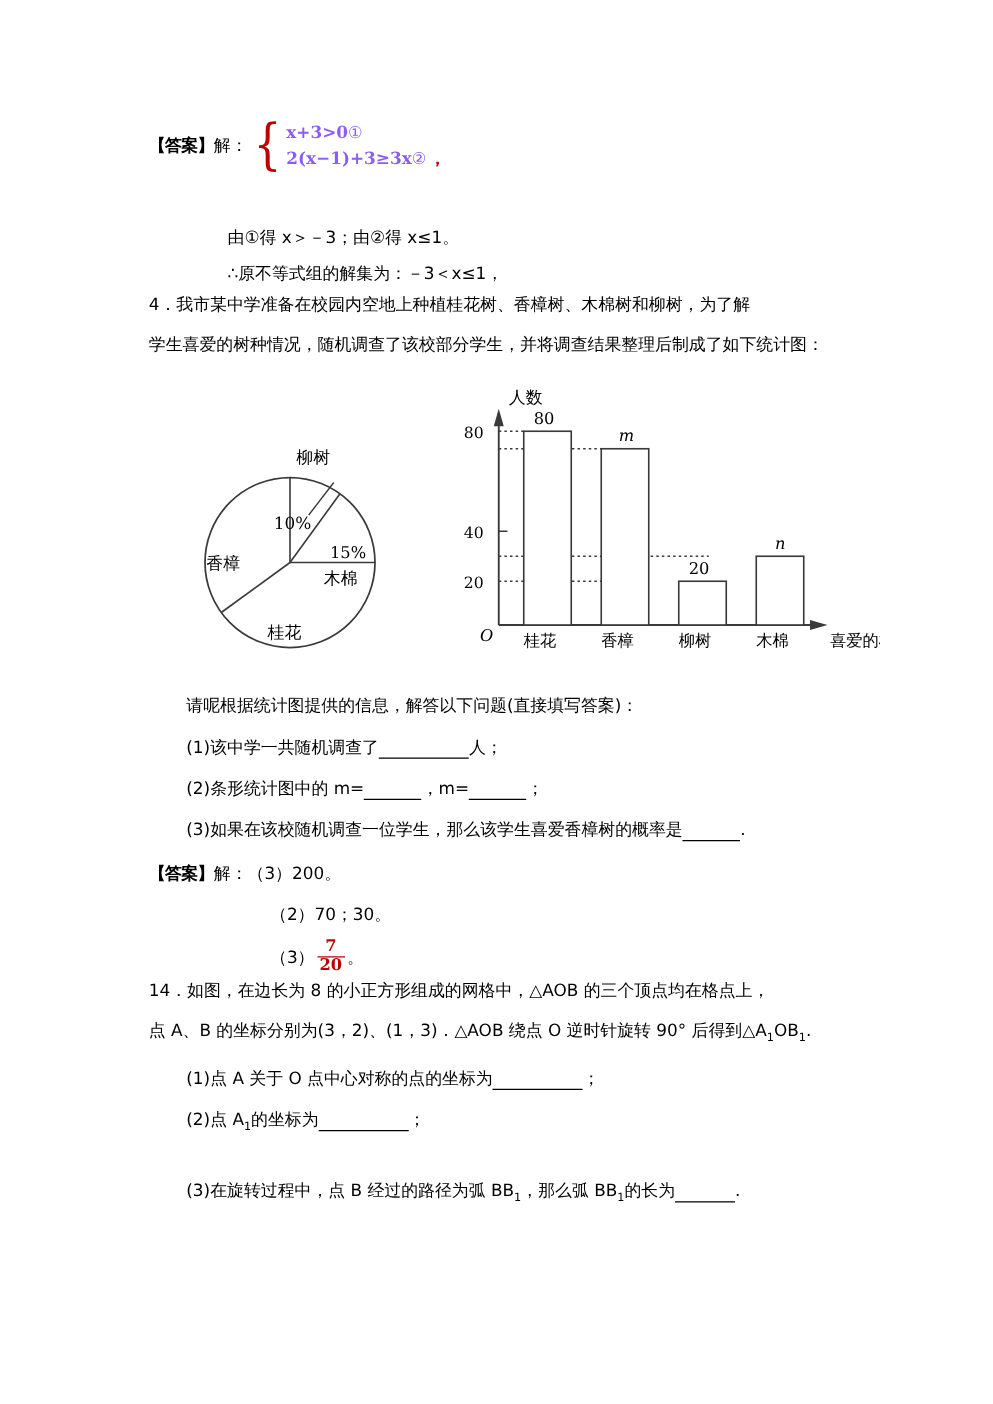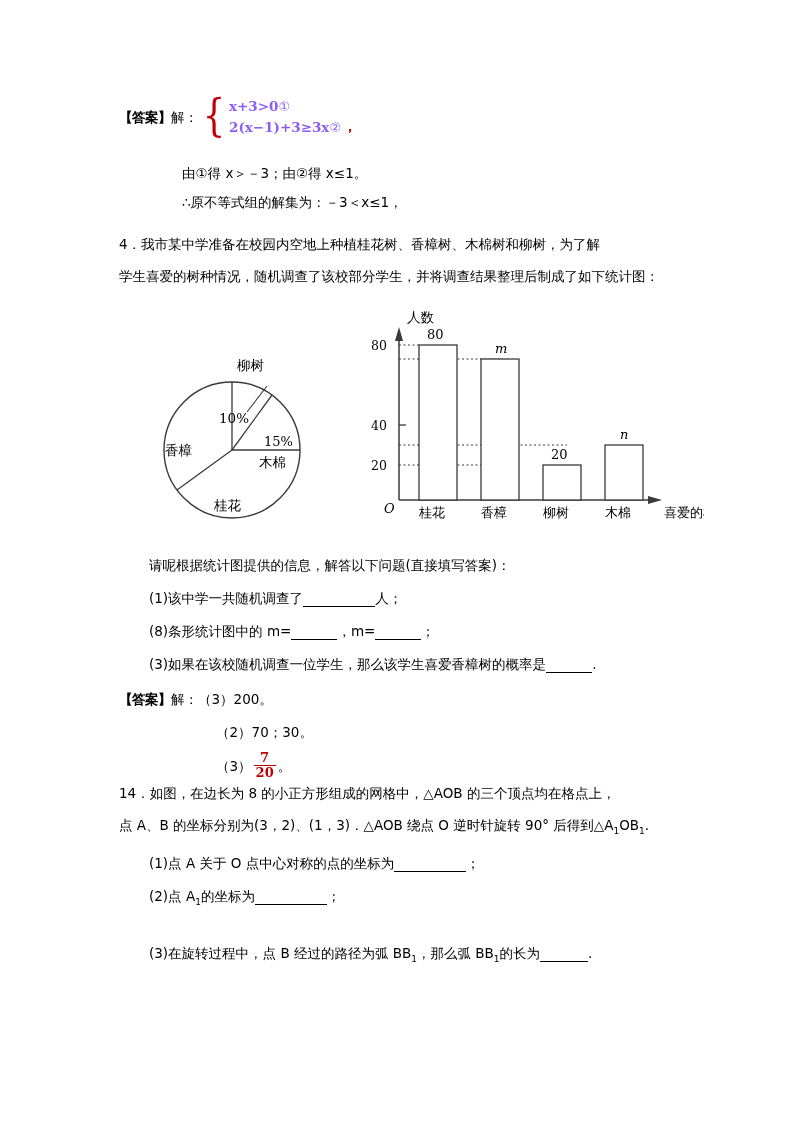--- a/index.html
+++ b/index.html
@@ -26,21 +26,21 @@
   
   .line {
     position: absolute;
     white-space: nowrap;
     font-size: 13.5px;
     line-height: 1.0;
     color: #000;
   }
   .ind1 { left: 115px; }
   .ind2 { left: 145px; }
-  .ind3 { left: 178px; }
+  .ind3 { left: 178px; margin-top: 17px; }
 
   .answer-tag {
     font-weight: bold;
     letter-spacing: -0.5px;
   }
 
   
   .sys-wrap {
     position: absolute;
     left: 196px;
@@ -208,21 +208,21 @@
     </svg>
   </div>
 
   <div class="line ind2" style="top:559px;">请呢根据统计图提供的信息，解答以下问题(直接填写答案)：</div>
 
   <div class="line ind2" style="top:592px;">
     <span>(1)该中学一共随机调查了</span><span class="fill-blank" style="width:72px;">&nbsp;</span><span>人；</span>
   </div>
 
   <div class="line ind2" style="top:625px;">
-    <span>(8)条形统计图中的 m=</span><span class="fill-blank" style="width:46px;">&nbsp;</span><span>，m=</span><span class="fill-blank" style="width:46px;">&nbsp;</span><span>；</span>
+    <span>(2)条形统计图中的 m=</span><span class="fill-blank" style="width:46px;">&nbsp;</span><span>，m=</span><span class="fill-blank" style="width:46px;">&nbsp;</span><span>；</span>
   </div>
 
   <div class="line ind2" style="top:658px;">
     <span>(3)如果在该校随机调查一位学生，那么该学生喜爱香樟树的概率是</span><span class="fill-blank" style="width:46px;">&nbsp;</span><span>.</span>
   </div>
 
   <div class="line ind1" style="top:693px;">
     <span class="answer-tag">【答案】</span><span>解：</span><span>（3）200。</span>
   </div>
   <div class="line" style="left:212px; top:726px;">（2）70；30。</div>

